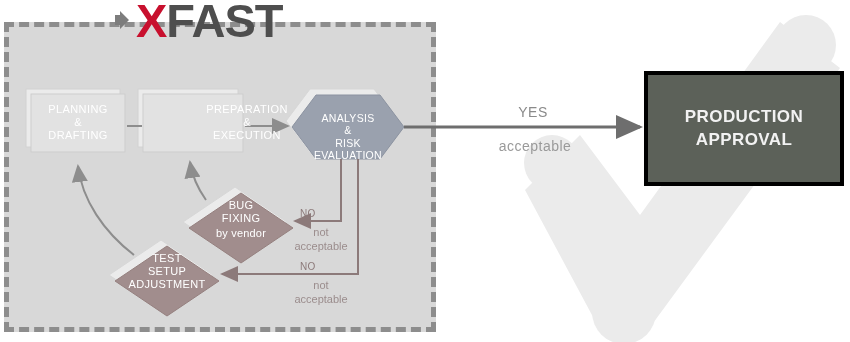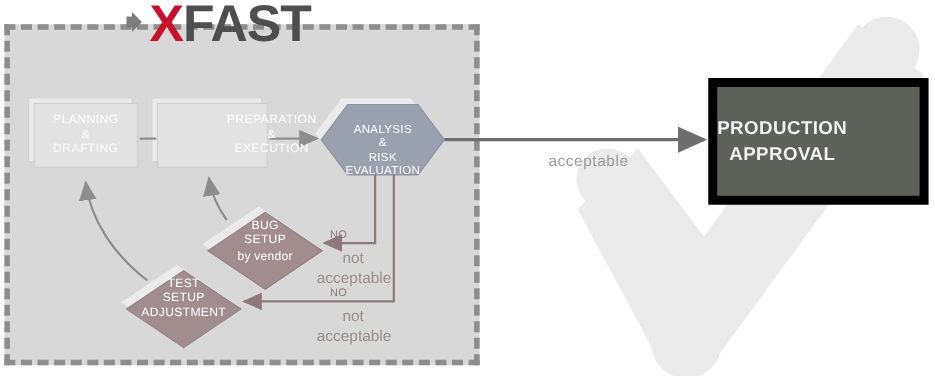--- a/index.html
+++ b/index.html
@@ -96,24 +96,25 @@
   }
 
   
   .prod-box {
     position: absolute;
     left: 644px;
     top: 71px;
     width: 200px;
     height: 115px;
     background: #5c6159;
-    border: 8px solid #000000;
+    border: 4px solid #000000;
     box-sizing: border-box;
     display: flex;
     align-items: center;
+    justify-content: center;
   }
   .prod-label {
     color: #f2f2f2;
     font-size: 17px;
     font-weight: bold;
     text-align: center;
     line-height: 1.3;
     letter-spacing: 0.4px;
     white-space: pre-line;
   }
@@ -143,21 +144,21 @@
     letter-spacing: 0.5px;
   }
   .no-label {
     color: #8c7a7a;
     font-size: 10px;
     letter-spacing: 0.3px;
     text-align: left;
   }
   .notacc-label {
     color: #9b8d8d;
-    font-size: 14px;
+    font-size: 11px;
     line-height: 1.25;
     text-align: center;
   }
 </style>
 </head>
 <body>
 
 <div id="stage">
 
   <svg class="check-layer" width="850" height="342" viewBox="0 0 850 342" aria-hidden="true">
@@ -225,35 +226,36 @@
   <div class="node-text proc-label" style="left:154px;top:103px;width:100px;margin-left:43px;">PREPARATION
 &amp;
 EXECUTION</div>
 
   <div class="node-text hex-label" style="left:306px;top:112px;width:84px;">ANALYSIS
 &amp;
 RISK
 EVALUATION</div>
 
   <div class="node-text dia-label" style="left:196px;top:199px;width:90px;">BUG
-SETUP</div>
+FIXING</div>
   <div class="node-text dia-label" style="left:110px;top:252px;width:114px;">TEST
 SETUP
 ADJUSTMENT</div>
 
   <div class="node-text dia-sub" style="left:196px;top:227px;width:90px;">by vendor</div>
 
   <div class="edge-label no-label" style="left:300px;top:208px;width:42px;">NO</div>
   <div class="edge-label notacc-label" style="left:288px;top:226px;width:66px;">not
 acceptable</div>
 
   <div class="edge-label no-label" style="left:300px;top:261px;width:42px;">NO</div>
   <div class="edge-label notacc-label" style="left:288px;top:279px;width:66px;">not
 acceptable</div>
 
+  <div class="edge-label yes-label">YES</div>
   <div class="edge-label acceptable-label">acceptable</div>
 
   <div class="prod-box">
     <span class="prod-label">PRODUCTION
 APPROVAL</span>
   </div>
 
 </div>
 
 </body></html>

